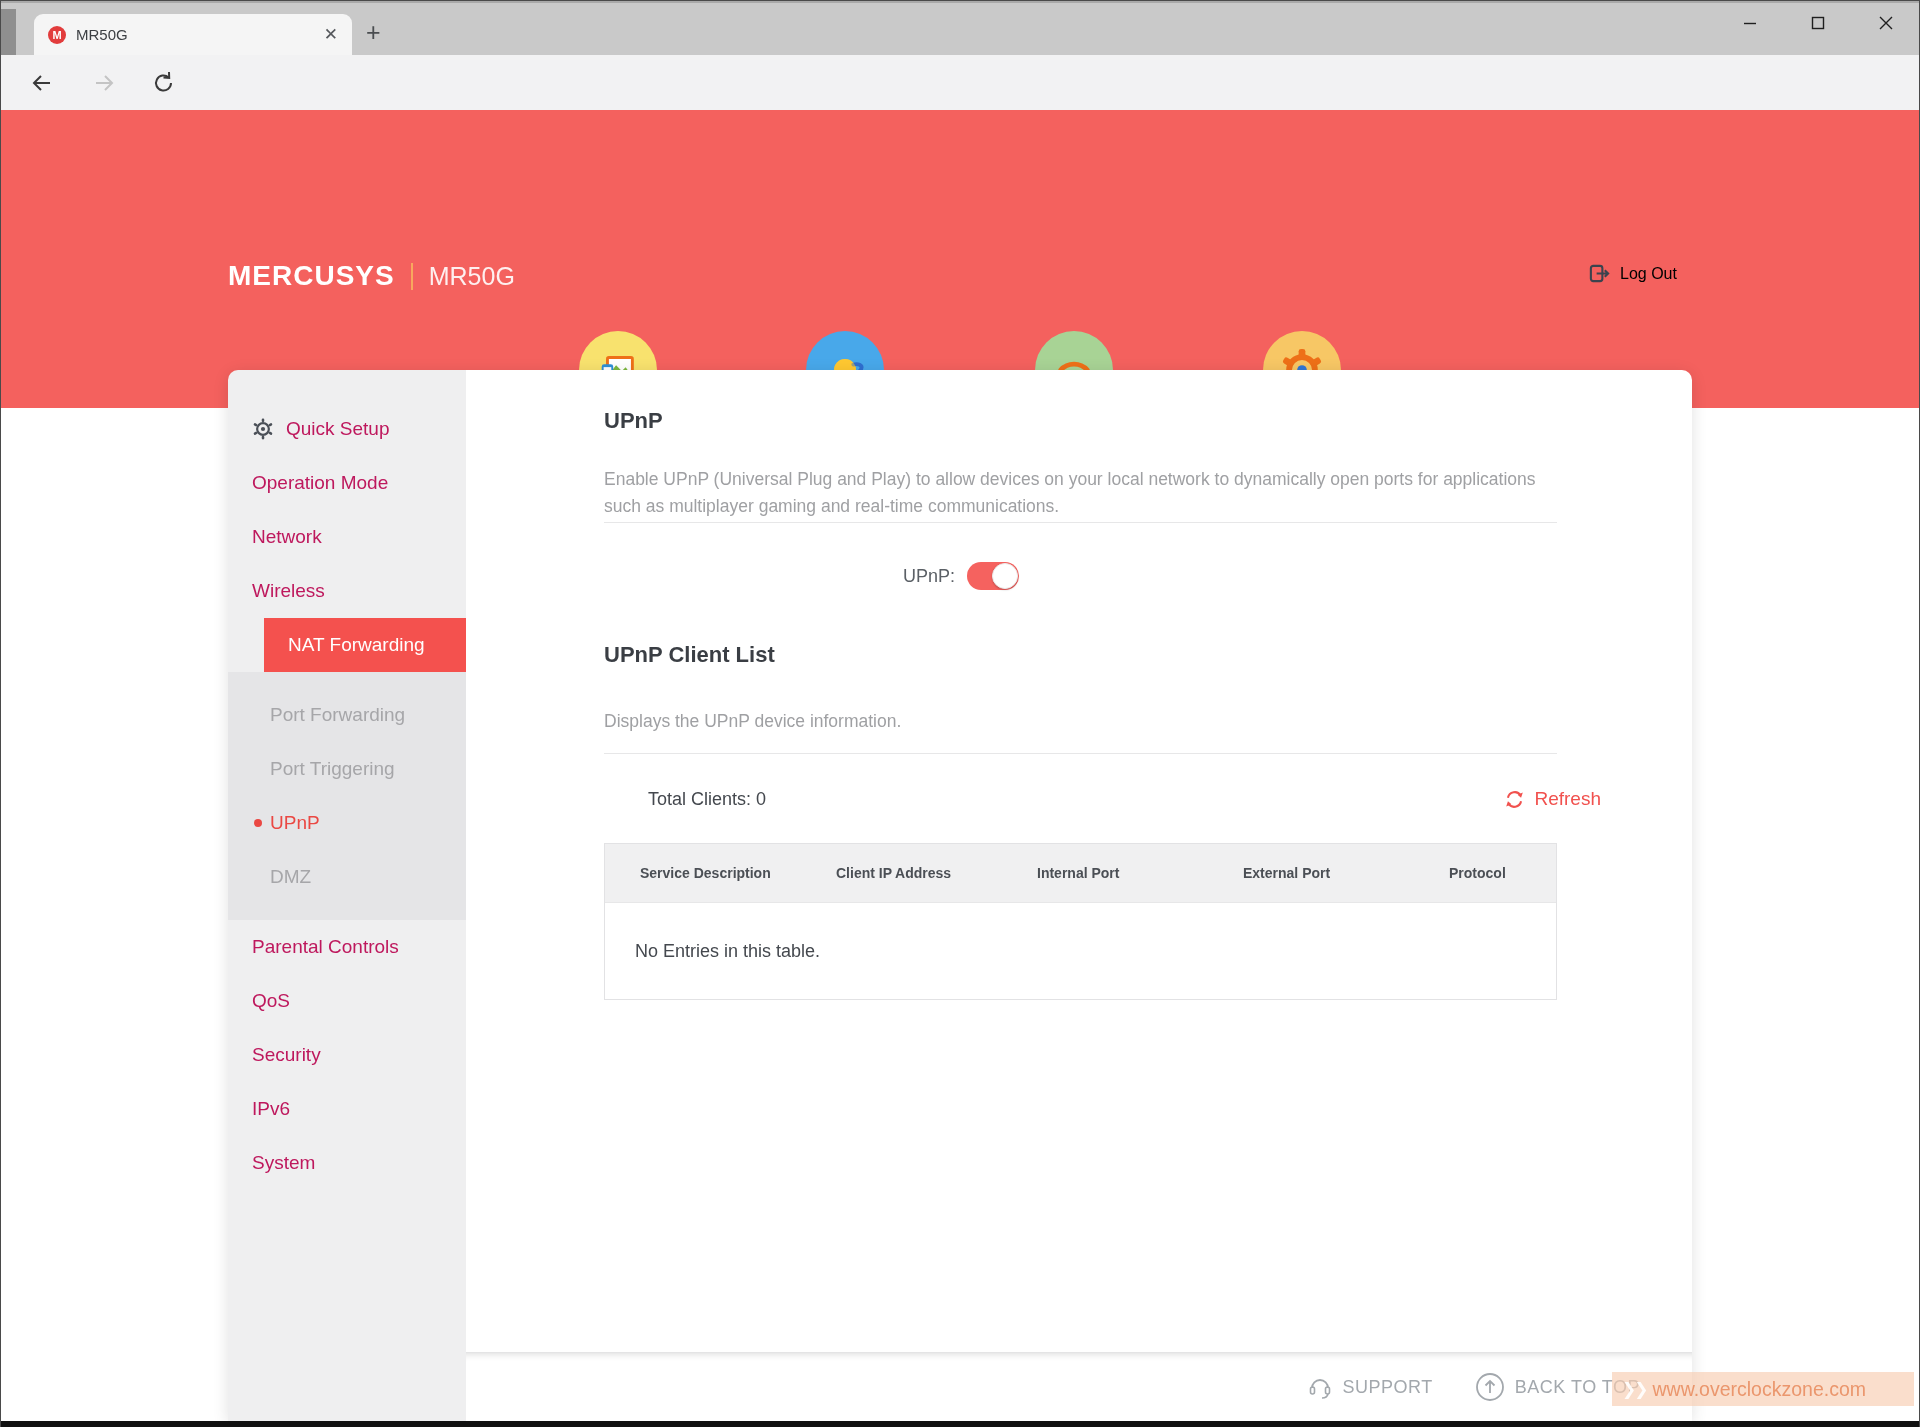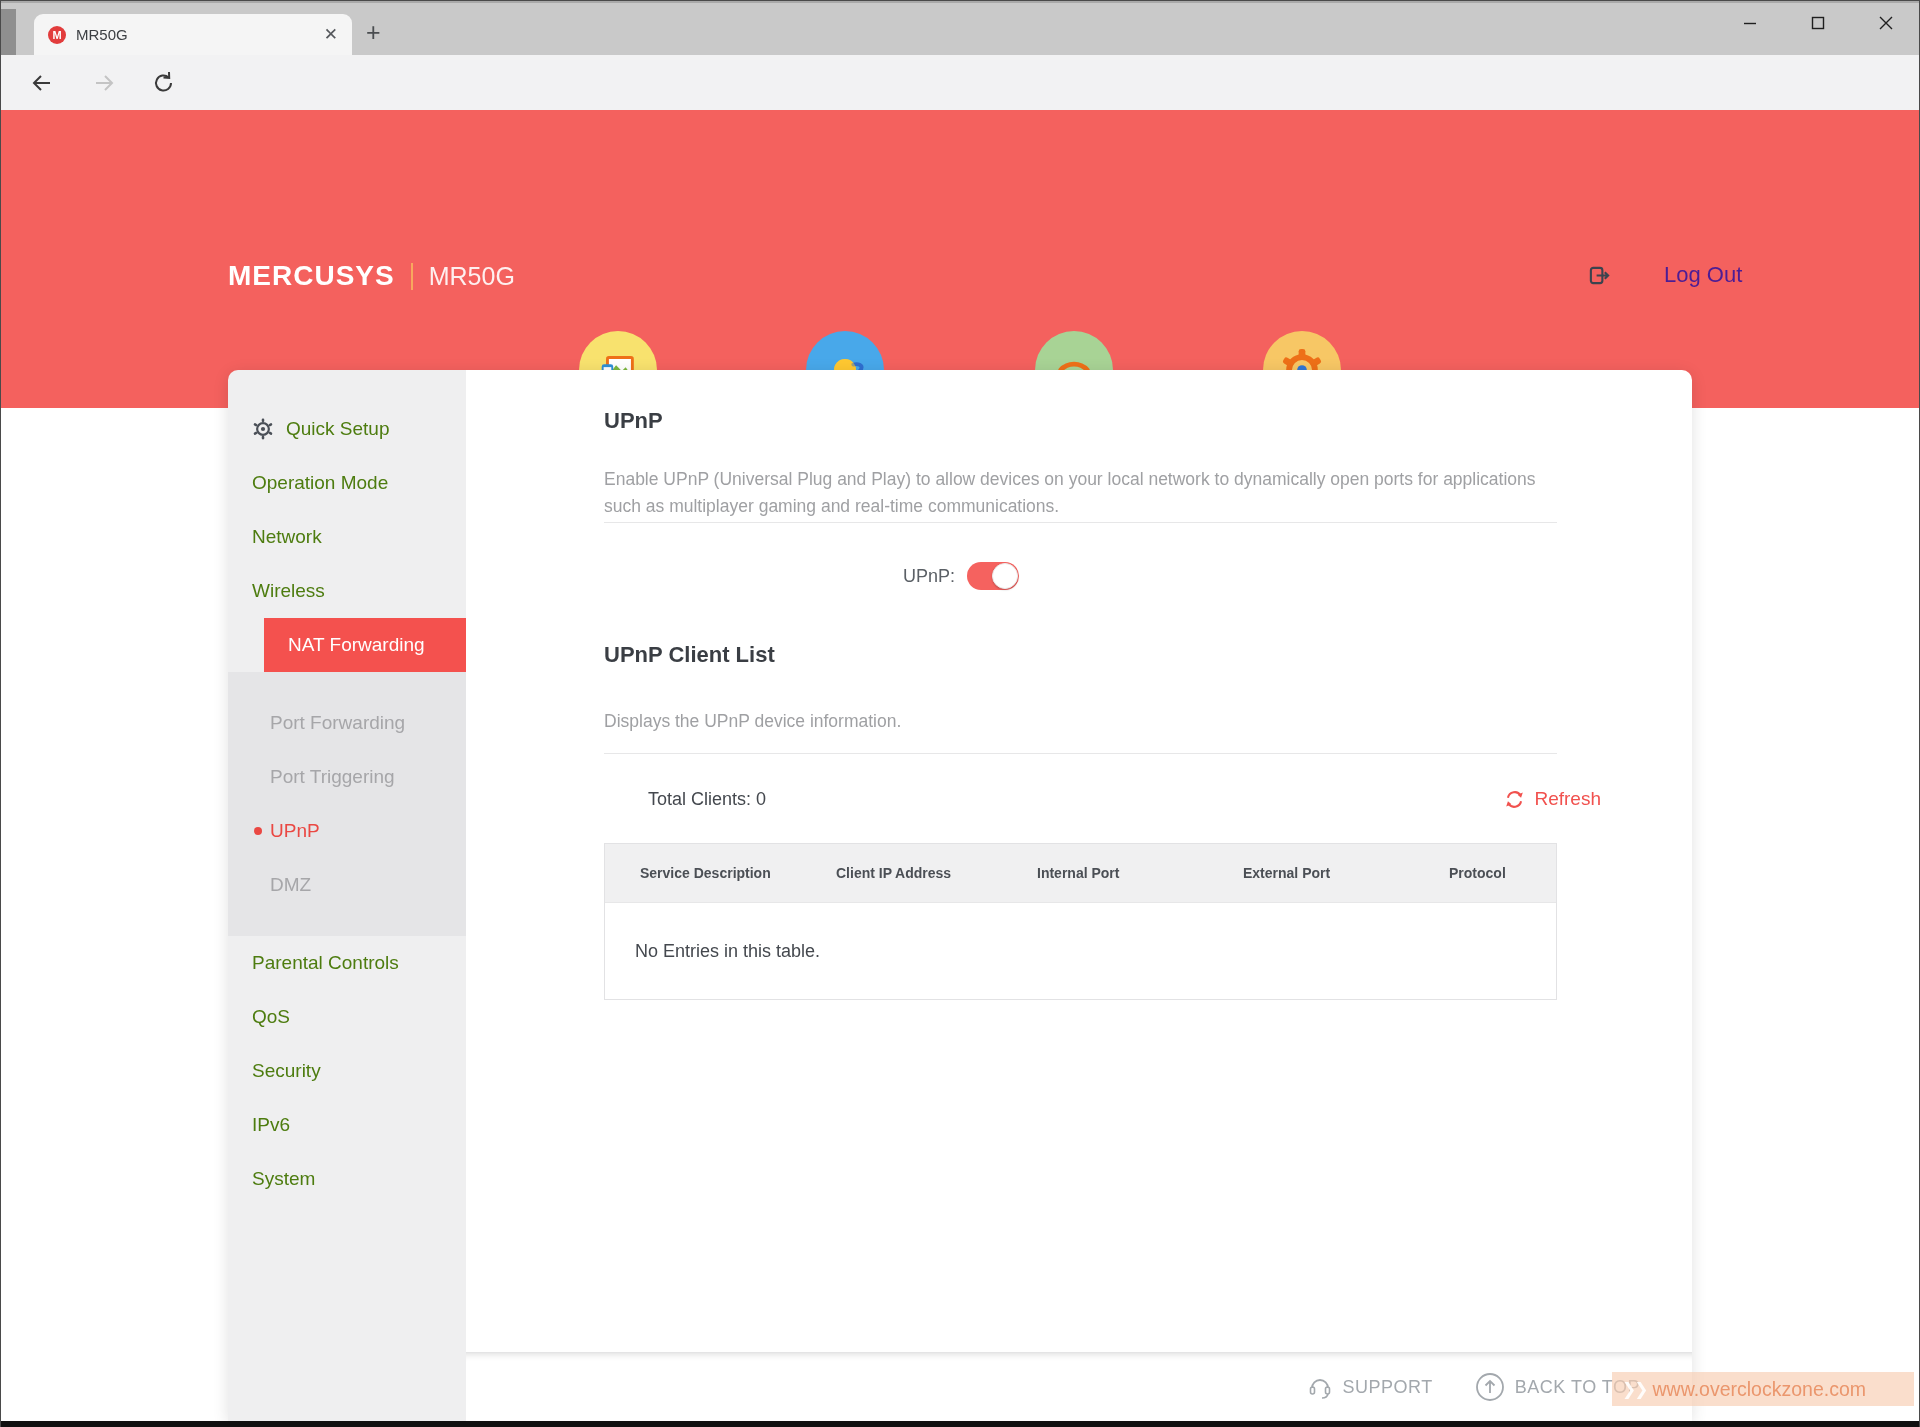--- a/index.html
+++ b/index.html
@@ -35,38 +35,38 @@
   .avatar::before{content:"";position:absolute;left:8.5px;top:5px;width:10px;height:10px;border-radius:50%;background:#e9eaeb;}
   .avatar::after{content:"";position:absolute;left:3.5px;top:16px;width:20px;height:14px;border-radius:50%;background:#e9eaeb;}
   .dots{position:absolute;left:1868px;top:70px;width:36px;text-align:center;font-size:22px;color:#3c4043;letter-spacing:1px;}
 
   
   .red-header{position:absolute;left:0;top:110px;width:1920px;height:298px;background:#f4615e;}
   .brand{position:absolute;left:228px;top:150px;display:flex;align-items:center;}
   .brand-name{color:#ffffff;font-weight:bold;font-size:28px;letter-spacing:1px;}
   .brand-div{width:2px;height:27px;background:#f8a85e;margin:0 16px;}
   .brand-model{color:rgba(255,255,255,0.9);font-size:25px;}
-  .logout{position:absolute;left:1588px;top:152px;display:flex;align-items:center;color:#4c1d95;font-size:22px;gap:44px;}
+  .logout{position:absolute;left:1588px;top:152px;display:flex;align-items:center;color:#000000;font-size:16px;}
   .logout svg{margin-right:9px;}
 
   .nav-item{position:absolute;top:221px;width:200px;text-align:center;}
   .nav-item .circle{width:78px;height:78px;border-radius:50%;margin:0 auto;display:flex;align-items:center;justify-content:center;}
   .nav-item .nav-label{margin-top:10px;color:#ffffff;font-size:20px;}
   .nav-item.active .nav-label{font-weight:bold;}
   .nav-0{left:518px;} .nav-1{left:745px;} .nav-2{left:974px;} .nav-3{left:1202px;}
   .c-yellow{background:#f8e26e;} .c-blue{background:#48a8ea;} .c-green{background:#a8d395;} .c-amber{background:#f7c765;}
   .notch{position:absolute;left:1278px;bottom:0;width:0;height:0;border-left:24px solid transparent;border-right:24px solid transparent;border-bottom:36px solid #ffffff;}
 
   
   .panel{position:absolute;left:228px;top:370px;width:1464px;height:1051px;display:flex;box-shadow:0 3px 16px rgba(0,0,0,0.12);border-radius:10px 10px 0 0;z-index:5;}
   .sidebar{width:238px;flex:0 0 auto;background:#efeff0;border-radius:10px 0 0 0;padding-top:32px;box-sizing:border-box;}
-  .sb-item{height:54px;display:flex;align-items:center;padding-left:24px;font-size:19px;color:#4d7c0f;}
+  .sb-item{height:54px;display:flex;align-items:center;padding-left:24px;font-size:19px;color:#be185d;}
   .sb-item .sb-gear{margin-right:12px;display:flex;}
   .sb-item.active{background:#f4514e;color:#ffffff;padding-left:24px;margin-left:36px;}
-  .sb-sub-group{background:#e5e5e7;padding:24px 0;}
+  .sb-sub-group{background:#e5e5e7;padding:16px 0;}
   .sb-item.sub{padding-left:42px;color:#a6a6a9;}
   .sb-item.sub.current{color:#ea4843;padding-left:26px;}
   .bullet{width:8px;height:8px;border-radius:50%;background:#ea4843;margin-right:8px;flex:0 0 auto;}
 
   .right-col{flex:1;display:flex;flex-direction:column;min-width:0;}
   .main{height:983px;background:#ffffff;border-radius:0 10px 0 0;position:relative;}
 
   .h1{position:absolute;left:138px;font-size:22px;font-weight:bold;color:#3a3e44;}
   .h-upnp{top:38px;}
   .desc{position:absolute;left:138px;width:958px;font-size:17.5px;line-height:27px;color:#9fa0a3;}

